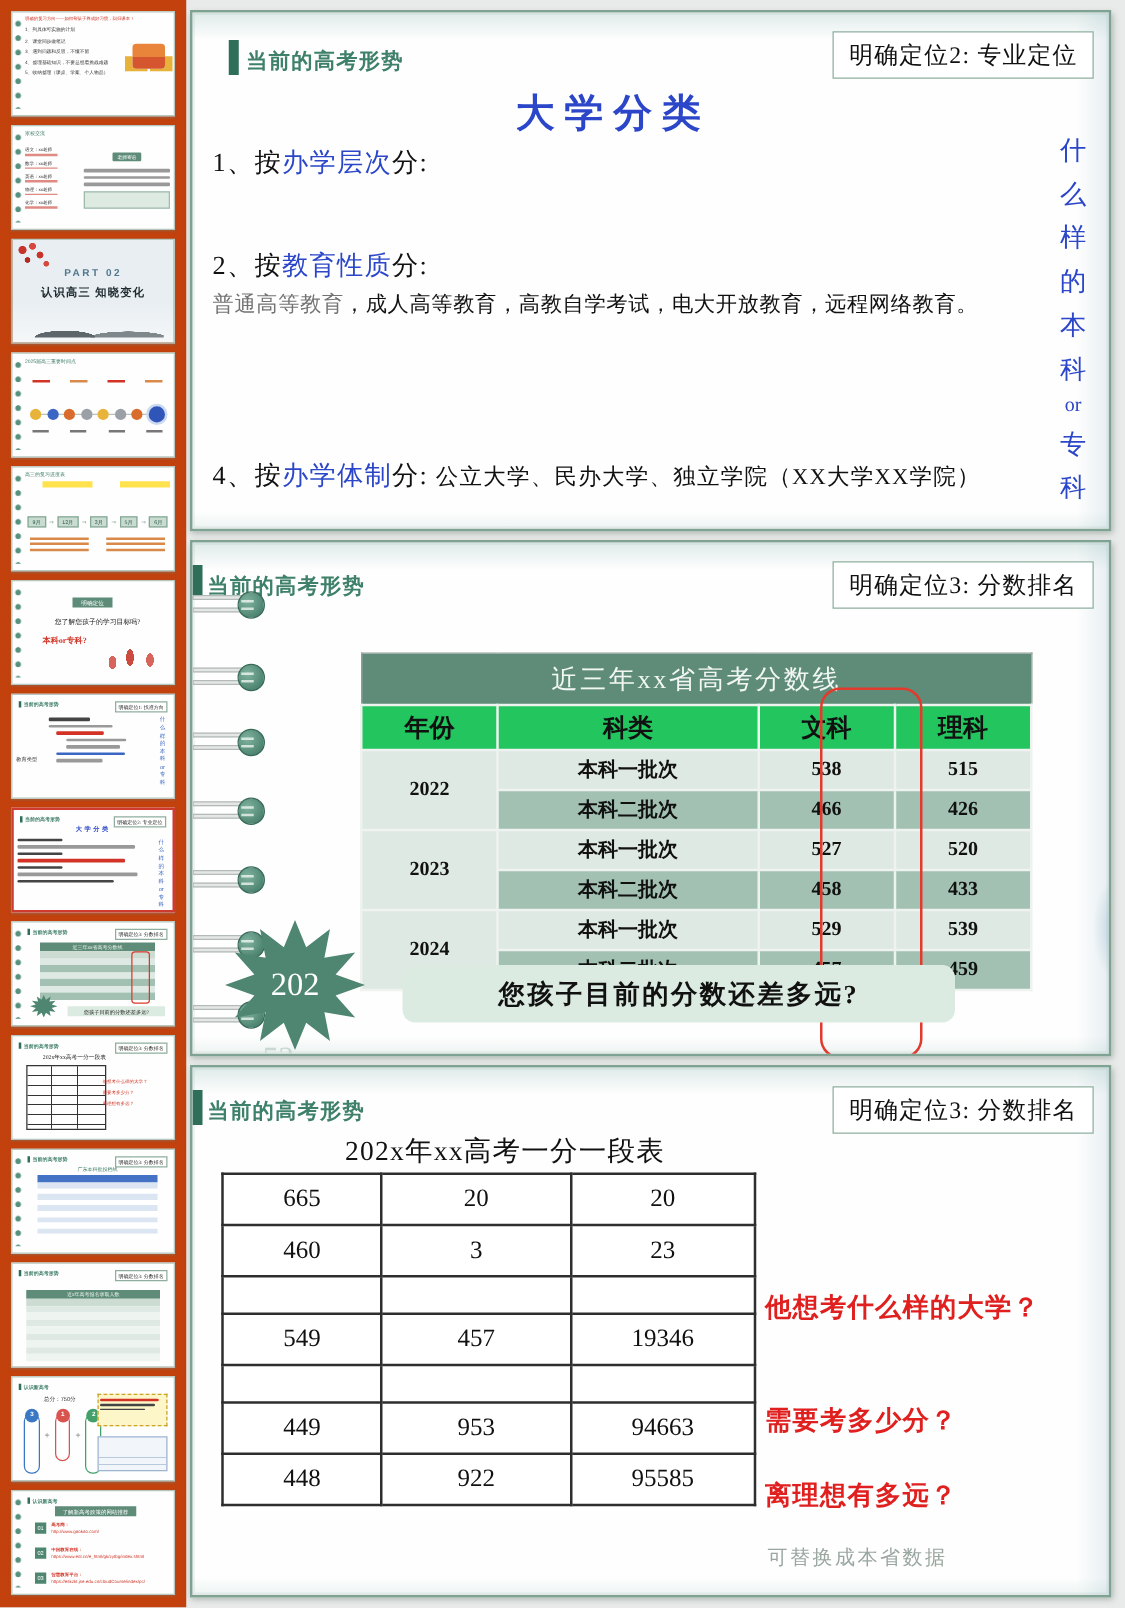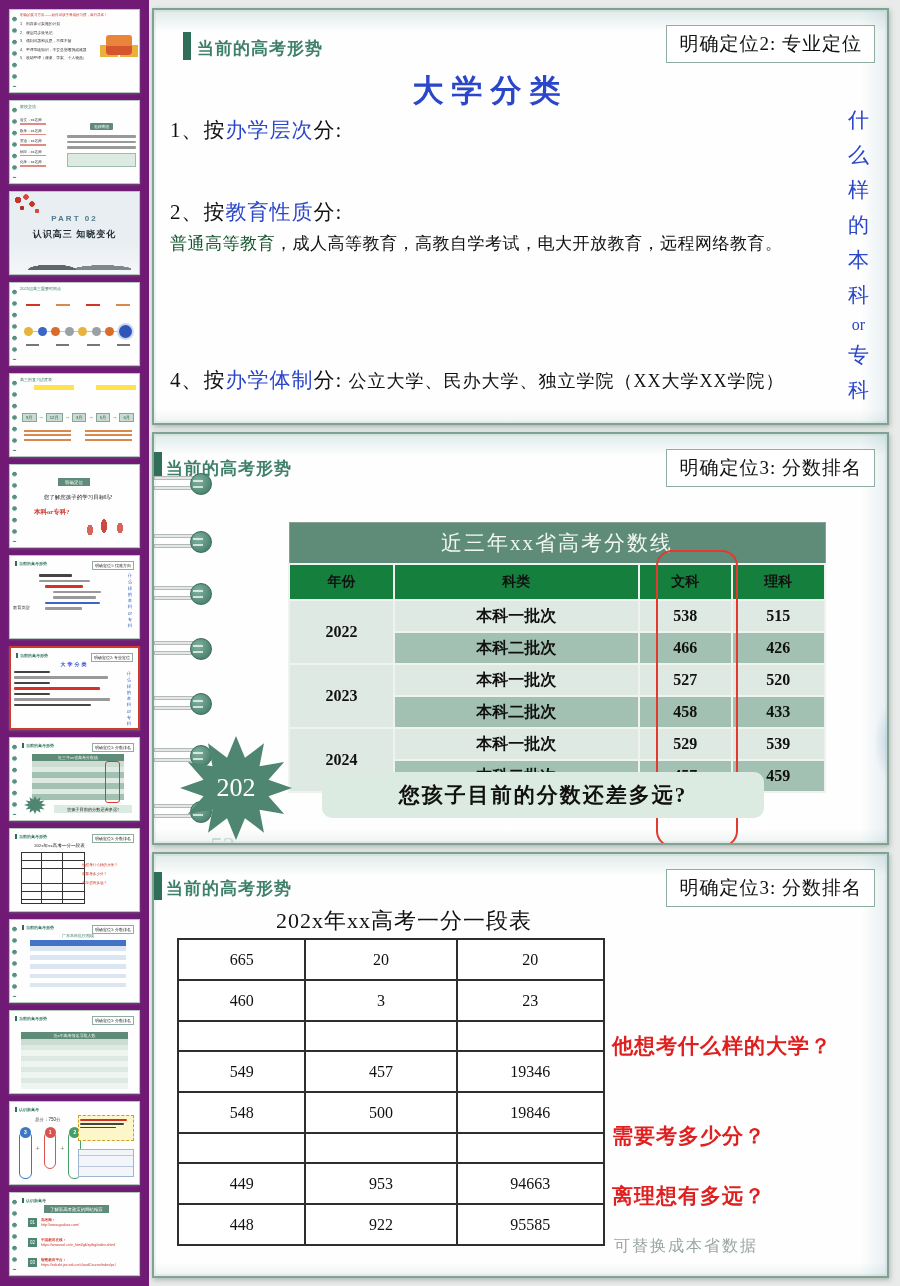--- a/index.html
+++ b/index.html
@@ -4,21 +4,21 @@
 <style>
   html,body{margin:0;padding:0;}
   body{
     width:900px;height:1286px;position:relative;overflow:hidden;
     background:#e9ebea;font-family:"Liberation Sans",sans-serif;
     -webkit-font-smoothing:antialiased;
   }
   
   .sidebar{
     position:absolute;left:0;top:0;width:149px;height:1286px;
-    background:#701a75;box-sizing:border-box;
+    background:#c2410c;box-sizing:border-box;
     padding:9px 6px 0 9px;display:flex;flex-direction:column;gap:7px;
   }
   .thumb{
     position:relative;flex:0 0 84px;width:131px;height:84px;
     background:#fdfefd;border:1px solid #b7c7bf;box-sizing:border-box;
     box-shadow:0 1px 2px rgba(110,135,125,.45);overflow:hidden;
   }
   .thumb.sel{border:2px solid #cf3a2e;}
   .t-dots{
     position:absolute;left:1px;top:5px;bottom:5px;width:7px;
@@ -160,39 +160,39 @@
   .corner-box{position:absolute;right:12px;top:15px;border:1px solid #8fae9f;background:#fff;
     font-family:"Liberation Serif",serif;font-size:19px;color:#111;padding:5px 12px;letter-spacing:1px;white-space:nowrap;}
   
   .s1-title{position:absolute;left:0;right:60px;top:60px;text-align:center;color:#2b46c8;
     font-size:31px;font-weight:bold;letter-spacing:8px;font-family:"Liberation Serif",serif;}
   .s1-item{position:absolute;left:16px;right:70px;font-family:"Liberation Serif",serif;color:#111;}
   .s1-head{font-size:21px;letter-spacing:1px;}
   .s1-head .kw{color:#2b46c8;}
   .s1-head .inline{font-size:18px;}
   .s1-body{font-size:17px;margin-top:6px;line-height:1.45;letter-spacing:0.5px;}
-  .s1-body .lead{color:#14532d;margin-top:32px;}
+  .s1-body .lead{color:#737373;margin-top:32px;}
   .s1-vert{position:absolute;right:18px;top:96px;display:flex;flex-direction:column;align-items:center;
     gap:7px;color:#2b46c8;font-size:21px;font-family:"Liberation Serif",serif;}
   .s1-vert .or{font-size:16px;}
   
   .ring{position:absolute;left:0;width:60px;height:22px;}
   .ring i{position:absolute;left:0;width:48px;height:4px;background:#e4e7e6;border:1px solid #b3bab7;box-sizing:border-box;}
   .ring i.l1{top:2px;} .ring i.l2{top:12px;}
   .ring b{position:absolute;left:36px;top:-1px;width:22px;height:22px;border-radius:50%;
     background:radial-gradient(circle at 35% 35%,#7fb2a0,#4f8672 70%);border:1px solid #38695a;box-sizing:border-box;}
   .ring b:after{content:"";position:absolute;left:2px;right:8px;top:6px;height:2px;background:rgba(255,255,255,.7);
     box-shadow:0 6px 0 rgba(255,255,255,.7);}
   .s2-caption{position:absolute;left:112px;width:538px;top:52px;text-align:center;color:#8f9c96;
     font-size:17px;font-family:"Liberation Serif",serif;letter-spacing:2px;}
   .s2-tablewrap{position:absolute;left:112px;top:76px;width:538px;}
   table.score{border-collapse:collapse;width:100%;font-family:"Liberation Serif",serif;}
   table.score td,table.score th{border:2px solid #eef3ef;text-align:center;font-weight:bold;color:#111;}
   table.score .ttl{background:#5e8c79;color:#f2f7f4;font-size:21px;font-weight:normal;letter-spacing:2px;height:38px;border:1px solid #8d9f97;}
-  table.score th{background:#15803d;font-size:14px;height:32px;}
+  table.score th{background:#22c55e;font-size:20px;height:32px;}
   table.score td{font-size:16px;height:28px;}
   tr.lt td{background:#dfe9e3;}
   tr.dk td{background:#a2c1b2;}
   td.year{background:#dfe9e3 !important;font-size:17px;}
   .redbox{position:absolute;left:72.5%;width:14.5%;top:40px;height:293px;border:2.5px solid #e23b2e;border-radius:16px;}
   .burst{position:absolute;left:26px;top:302px;width:112px;height:104px;background:#4f8672;
     clip-path:polygon(100% 50%,79% 58%,93% 75%,71% 71%,75% 93%,58% 79%,50% 100%,42% 79%,25% 93%,29% 71%,7% 75%,21% 58%,0% 50%,21% 42%,7% 25%,29% 29%,25% 7%,42% 21%,50% 0%,58% 21%,75% 7%,71% 29%,93% 25%,79% 42%);
     display:flex;align-items:center;justify-content:center;color:#fff;font-size:26px;font-family:"Liberation Serif",serif;}
   .burst-overflow{position:absolute;left:56px;top:398px;color:#c8d8d2;font-size:26px;font-family:"Liberation Serif",serif;z-index:5;}
   .s2-question{position:absolute;left:168px;top:338px;width:442px;height:46px;background:#dcebe1;border-radius:10px;
@@ -200,21 +200,21 @@
     font-family:"Liberation Serif",serif;letter-spacing:2px;}
   .s2-blot{position:absolute;right:-8px;bottom:40px;width:60px;height:120px;pointer-events:none;
     background:radial-gradient(ellipse 30px 60px at 100% 50%,rgba(130,170,195,.45),transparent 70%);}
   
   .s3-title{position:absolute;left:60px;top:52px;width:380px;text-align:center;color:#111;
     font-size:22px;font-family:"Liberation Serif",serif;letter-spacing:1px;}
   .s3-tablewrap{position:absolute;left:23px;top:84px;width:428px;}
   table.seg{border-collapse:collapse;width:100%;font-family:"Liberation Serif",serif;background:#fff;}
   table.seg th,table.seg td{border:2px solid #2e2e2e;text-align:center;color:#111;font-weight:normal;}
   table.seg th{font-size:20px;height:66px;white-space:pre-line;line-height:1.3;}
-  table.seg td{font-size:16px;height:37px;}
+  table.seg td{font-size:20px;height:37px;}
   table.seg tr.empty td{height:26px;}
   table.seg col.c1{width:128px;} table.seg col.c2{width:152px;} table.seg col.c3{width:148px;}
   .s3-ann{position:absolute;left:458px;width:275px;color:#e01f1f;font-size:21px;font-weight:bold;
     font-family:"Liberation Serif",serif;letter-spacing:1px;white-space:nowrap;}
   .s3-caption{position:absolute;left:460px;top:382px;color:#9aa6a0;font-size:16px;
     font-family:"Liberation Serif",serif;letter-spacing:2px;}
 </style>
 </head>
 <body>
 
@@ -663,25 +663,20 @@
       <tr class="empty">
             <td></td>
             <td></td>
             <td></td>
           </tr>
       <tr>
             <td>549</td>
             <td>457</td>
             <td>19346</td>
           </tr>
-      <tr>
-            <td>548</td>
-            <td>500</td>
-            <td>19846</td>
-          </tr>
       <tr class="empty">
             <td></td>
             <td></td>
             <td></td>
           </tr>
       <tr>
             <td>449</td>
             <td>953</td>
             <td>94663</td>
           </tr>

